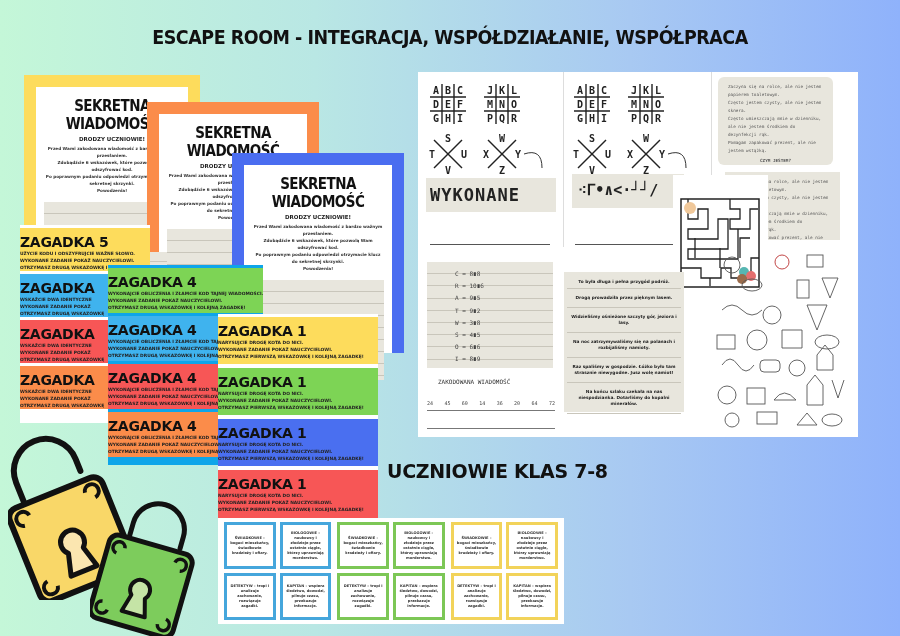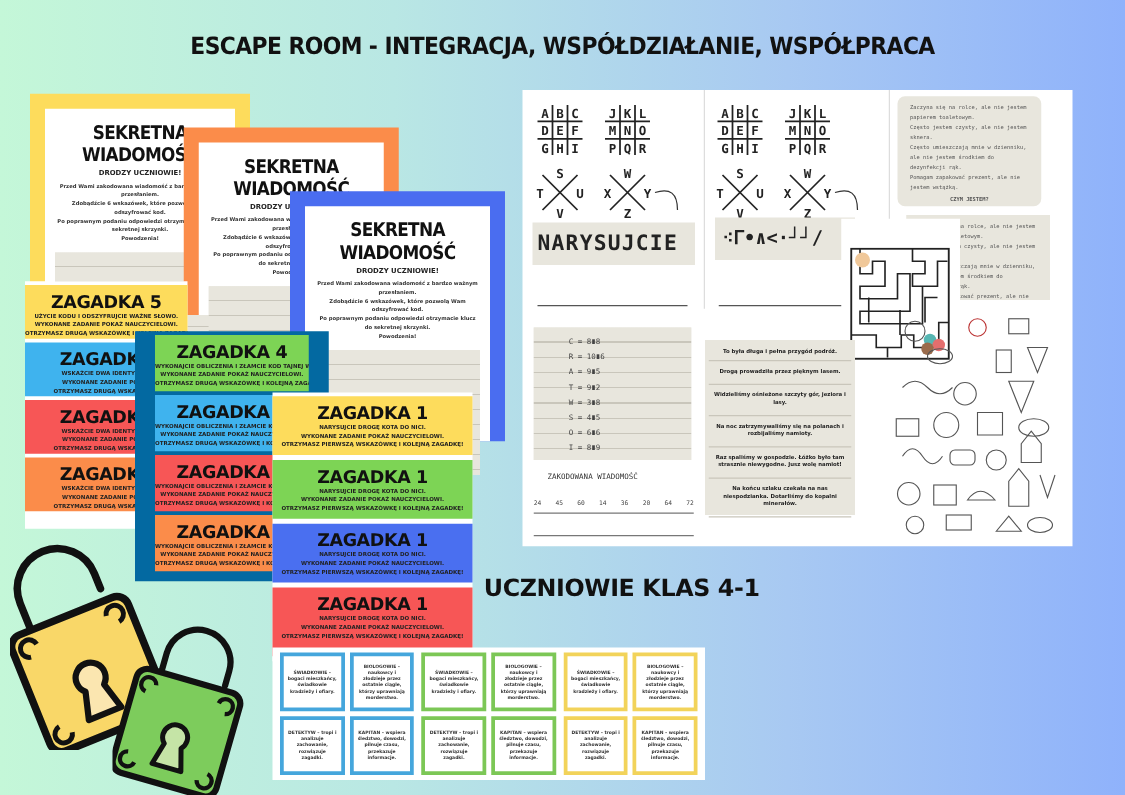--- a/index.html
+++ b/index.html
@@ -7,21 +7,21 @@
  background:linear-gradient(90deg,#c4f7d8 0%,#b9e7e4 35%,#a8c9f2 70%,#8fb2fb 100%);}
 .abs{position:absolute}
 .title{left:0;top:26px;width:900px;text-align:center;font-family:"DejaVu Sans",sans-serif;font-weight:bold;font-size:19px;letter-spacing:-0.5px;color:#111;transform:scaleX(0.92)}
 .sheet{background:#fff;border-radius:0}
 .frame{padding:12px 12px 0 12px}
 .sek{background:#fff;height:100%;padding:10px 8px 0 8px;text-align:center}
 .sek h2{font-family:"DejaVu Sans",sans-serif;font-weight:bold;font-size:15px;letter-spacing:-0.6px;color:#111;transform:scaleX(0.9)}
 .sek .sub{font-size:5.5px;font-weight:bold;margin-top:3px;color:#222}
 .sek .txt{font-size:4.2px;font-weight:bold;color:#333;line-height:7px;margin-top:3px}
 .lined{background:#e8e6dd;margin-top:8px;height:100px;background-image:repeating-linear-gradient(#e8e6dd 0 11px,#c9c6bb 11px 12px)}
-.zag{text-align:center;padding-top:6px}
+.zag{text-align:left;padding-top:6px}
 .zag .h{font-family:"DejaVu Sans",sans-serif;font-weight:bold;font-size:14px;color:#111;letter-spacing:-0.3px}
 .zag .l{font-size:4.4px;font-weight:bold;color:#222;line-height:7px}
 .card{border:3px solid;background:#fff;display:flex;align-items:center;justify-content:center;text-align:center;font-size:3.6px;line-height:5px;padding:3px;color:#333;font-weight:bold}
 .scen{font-family:"DejaVu Sans",sans-serif;font-weight:bold;font-size:19px;color:#111;line-height:30px;letter-spacing:-0.3px}
 .note{background:#e8e6dd;border-radius:6px;font-family:"DejaVu Sans Mono",monospace;font-size:4.3px;color:#555;line-height:8px;padding:6px 10px}
 .cipher{font-family:"DejaVu Sans Mono",monospace;font-weight:bold;color:#222}
 </style>
 </head>
 <body>
 
@@ -87,21 +87,21 @@
     <div class="l">OTRZYMASZ DRUGĄ WSKAZÓWKĘ</div>
   </div>
   <div class="zag" style="background:#fb8c4a;height:43px;overflow:hidden;white-space:nowrap">
     <div class="h">ZAGADKA</div>
     <div class="l">WSKAŻCIE DWA IDENTYCZNE</div>
     <div class="l">WYKONANE ZADANIE POKAŻ</div>
     <div class="l">OTRZYMASZ DRUGĄ WSKAZÓWKĘ</div>
   </div>
 </div>
 
-<div class="abs" style="left:108px;top:265px;width:155px;height:200px;background:#0369a1;padding:3px 16px">
+<div class="abs" style="left:108px;top:265px;width:155px;height:200px;background:#0ea5e9;padding:3px 0">
   <div class="zag" style="background:#7dd455;height:45px;margin-bottom:3px">
     <div class="h">ZAGADKA 4</div>
     <div class="l" style="white-space:nowrap;overflow:hidden">WYKONAJCIE OBLICZENIA I ZŁAMCIE KOD TAJNEJ WIADOMOŚCI.</div>
     <div class="l">WYKONANE ZADANIE POKAŻ NAUCZYCIELOWI.</div>
     <div class="l" style="white-space:nowrap;overflow:hidden">OTRZYMASZ DRUGĄ WSKAZÓWKĘ I KOLEJNĄ ZAGADKĘ!</div>
   </div>
   <div class="zag" style="background:#3fb3ee;height:45px;margin-bottom:3px;white-space:nowrap;overflow:hidden">
     <div class="h">ZAGADKA 4</div>
     <div class="l">WYKONAJCIE OBLICZENIA I ZŁAMCIE KOD TAJNEJ WIADOMOŚCI.</div>
     <div class="l">WYKONANE ZADANIE POKAŻ NAUCZYCIELOWI.</div>
@@ -165,21 +165,21 @@
     <rect x="10" y="44" width="86" height="86" rx="9" fill="#7dcc5c" stroke="#111" stroke-width="5"></rect>
     <path d="M46 98 a10 10 0 1 1 14 0 l5 18 h-24 z" fill="#c5e4a6" stroke="#111" stroke-width="4" stroke-linejoin="round"></path>
     <path d="M20 62 a6 6 0 1 1 7 -7" fill="none" stroke="#111" stroke-width="3.5"></path>
     <path d="M86 62 a6 6 0 1 0 -7 -7" fill="none" stroke="#111" stroke-width="3.5"></path>
     <path d="M20 112 a6 6 0 1 0 7 7" fill="none" stroke="#111" stroke-width="3.5"></path>
     <path d="M86 112 a6 6 0 1 1 -7 7" fill="none" stroke="#111" stroke-width="3.5"></path>
   </g>
 </svg>
 
 <div class="abs scen" style="left:387px;top:456px">
-  <div>UCZNIOWIE KLAS 4-1</div>
+  <div>UCZNIOWIE KLAS 7-8</div>
 </div>
 
 <div class="abs" style="left:218px;top:518px;width:346px;height:106px;background:#fff;display:flex;gap:6px;padding:4px 6px">
   <div style="display:grid;grid-template-columns:1fr 1fr;grid-template-rows:1fr 1fr;gap:4px;flex:1">
     <div class="card" style="border-color:#45a6dc">ŚWIADKOWIE – bogaci mieszkańcy, świadkowie kradzieży i ofiary.</div>
     <div class="card" style="border-color:#45a6dc">BIOLOGOWIE – naukowcy i złodzieje przez ostatnie ciągle, którzy uprawniają morderstwo.</div>
     <div class="card" style="border-color:#45a6dc">DETEKTYW – tropi i analizuje zachowanie, rozwiązuje zagadki.</div>
     <div class="card" style="border-color:#45a6dc">KAPITAN – wspiera śledztwo, dowodzi, pilnuje czasu, przekazuje informacje.</div>
   </div>
   <div style="display:grid;grid-template-columns:1fr 1fr;grid-template-rows:1fr 1fr;gap:4px;flex:1">
@@ -238,21 +238,21 @@
       <line x1="80" y1="2" x2="80" y2="42"></line>
     <line x1="56" y1="15" x2="92" y2="15"></line>
       <line x1="56" y1="29" x2="92" y2="29"></line>
     <line x1="6" y1="58" x2="34" y2="86"></line>
       <line x1="34" y1="58" x2="6" y2="86"></line>
     <line x1="60" y1="58" x2="88" y2="86"></line>
       <line x1="88" y1="58" x2="60" y2="86"></line>
   </g>
   <path d="M96 72 q18 -6 18 14" fill="none" stroke="#333" stroke-width="1"></path>
 </svg>
-<div class="abs cipher" style="left:426px;top:178px;width:130px;height:34px;background:#e8e6dd;font-size:17px;letter-spacing:1px;padding:7px 4px">NARYSUJCIE</div>
+<div class="abs cipher" style="left:426px;top:178px;width:130px;height:34px;background:#e8e6dd;font-size:17px;letter-spacing:1px;padding:7px 4px">WYKONANE</div>
 <div class="abs" style="left:430px;top:244px;width:120px;height:1px;background:#555"></div>
 
 <svg class="abs" style="left:572px;top:82px" width="120" height="115" viewBox="0 0 120 115">
   <g font-family="DejaVu Sans Mono" font-size="10" font-weight="bold" fill="#222" text-anchor="middle">
     <text x="8" y="12">A</text>
       <text x="20" y="12">B</text>
       <text x="32" y="12">C</text>
     <text x="8" y="26">D</text>
       <text x="20" y="26">E</text>
       <text x="32" y="26">F</text>

